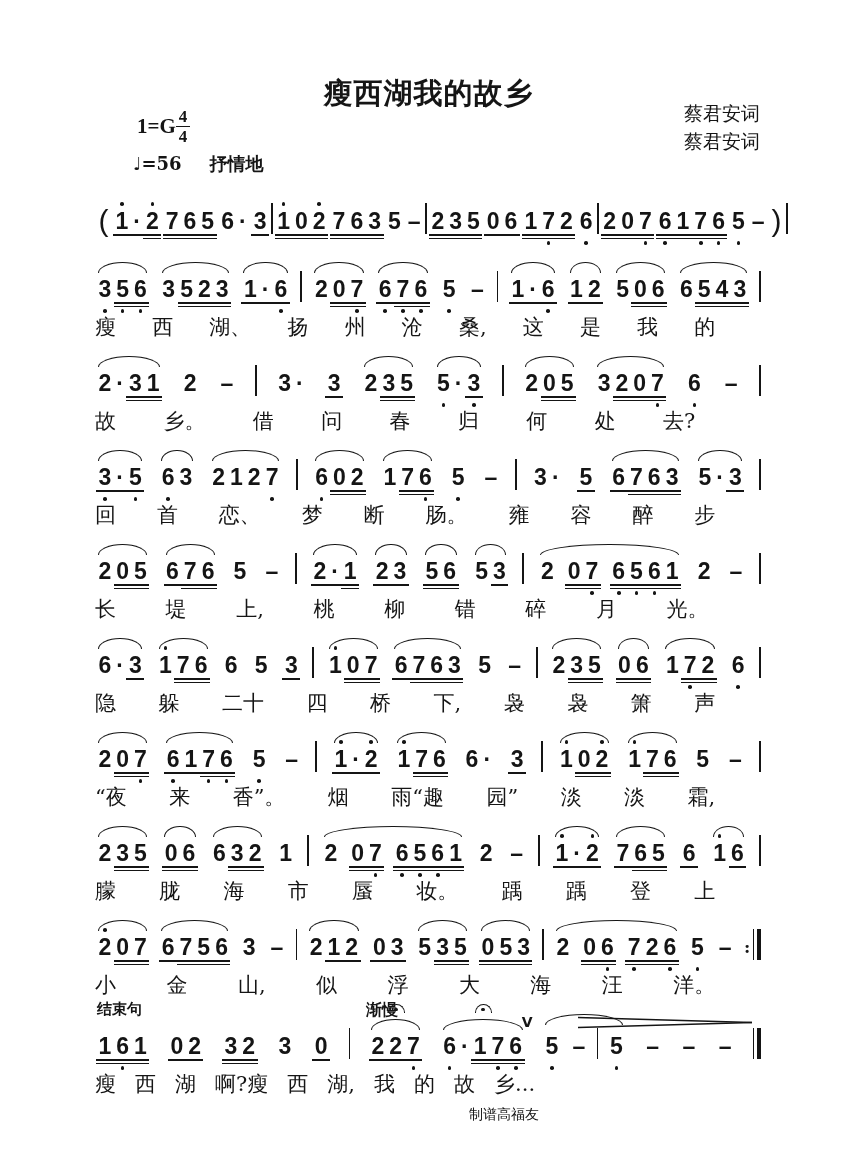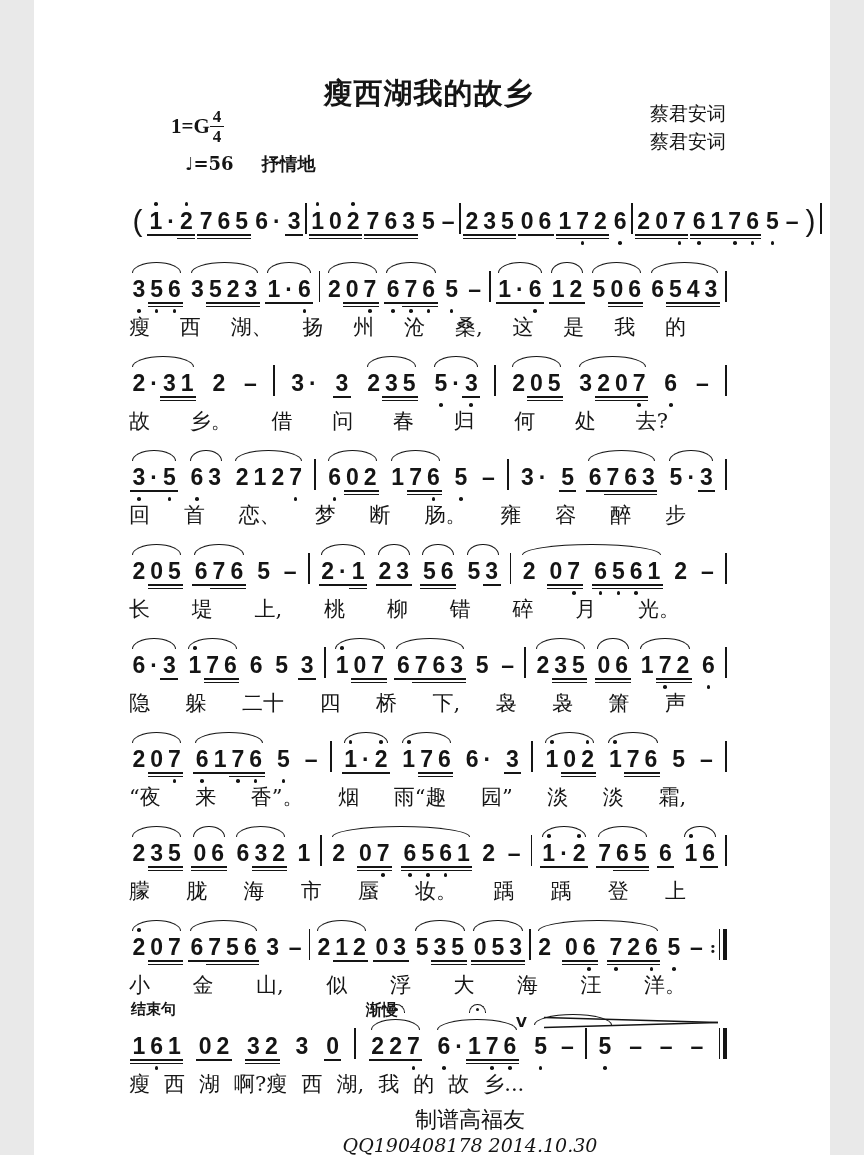--- a/index.html
+++ b/index.html
@@ -1,29 +1,29 @@
 <!DOCTYPE html>
 <html><head>
 <meta charset="utf-8">
 <style>
   html,body{margin:0;padding:0;background:#e9e9e9;}
-  #sheet{position:relative;width:796px;height:1155px;background:#fff;color:#151515;
+  #sheet{position:relative;width:864px;height:1155px;background:#fff;color:#151515;
          font-family:"DejaVu Serif",serif;overflow:hidden;margin:0 auto;}
   .inner{padding:60px 102px 0 95px;}
   
   .hdr{position:relative;height:126px;}
   .title{position:absolute;top:14px;left:0;width:100%;text-align:center;
          font-size:29px;font-weight:bold;letter-spacing:1px;}
   .keysig{position:absolute;left:42px;top:48px;font-weight:bold;font-size:21px;
           font-family:"Liberation Serif",serif;display:flex;align-items:center;}
   .ts{display:inline-flex;flex-direction:column;align-items:center;line-height:1;
       font-size:17px;font-weight:bold;}
   .ts b{padding:0 3px 1px;border-bottom:1.6px solid #151515;}
   .ts i{font-style:normal;padding-top:1px;}
-  .tempo{position:absolute;left:56px;top:92px;font-weight:bold;font-size:17px;
+  .tempo{position:absolute;left:38px;top:92px;font-weight:bold;font-size:17px;
          font-family:"DejaVu Sans",sans-serif;}
   .tempo span{margin-left:22px;font-family:"DejaVu Serif",serif;font-size:18px;}
   .credits{position:absolute;right:2px;top:40px;font-size:19px;line-height:1.45;text-align:right;}
   
   .sys{position:relative;margin-bottom:7px;}
   .sys.first{margin-bottom:20px;}
   .sys.last{margin-top:12px;}
   .notes{display:flex;justify-content:space-between;align-items:flex-end;padding-top:17px;}
   .grp{position:relative;display:inline-flex;align-items:flex-end;padding:0 1px;}
   .grp.arc::before{content:"";position:absolute;left:3px;right:3px;top:-14px;height:10px;
@@ -52,21 +52,21 @@
        font-family:"DejaVu Sans",sans-serif;white-space:nowrap;}
   .fer{position:absolute;top:-29px;left:50%;width:15px;height:8px;margin-left:-8px;
        border:1.8px solid #151515;border-bottom:none;border-radius:15px 15px 0 0;}
   .fer::after{content:"";position:absolute;left:50%;top:3px;width:3.4px;height:3.4px;
        margin-left:-1.7px;background:#151515;border-radius:50%;}
   .vmark{position:absolute;top:-19px;right:-7px;font-style:normal;font-weight:bold;
          font-size:14px;font-family:"DejaVu Sans",sans-serif;}
   .hairpin{position:absolute;top:3px;right:8px;width:178px;height:13px;}
   
   .footer{width:400px;margin:8px 58px 0 auto;text-align:center;line-height:1.25;}
-  .f1{font-size:22px;}
+  .f1{font-size:14px;}
   .f2{font-size:19px;font-style:italic;}
 </style>
 </head>
 <body>
 
 <div id="sheet">
   <div class="inner">
 
     <div class="hdr">
       <div class="title">瘦西湖我的故乡</div>
@@ -1539,18 +1539,17 @@
             <span class="syl">我</span>
             <span class="syl">的</span>
             <span class="syl">故</span>
             <span class="syl">乡...</span>
           </div>
         </div>
       </div>
 
     <div class="footer">
       <div class="f1">制谱高福友</div>
-      <div class="f2">QQ190408178  2014.10.30</div>
 
     </div>
 
   </div>
 </div>
 
 </body></html>

